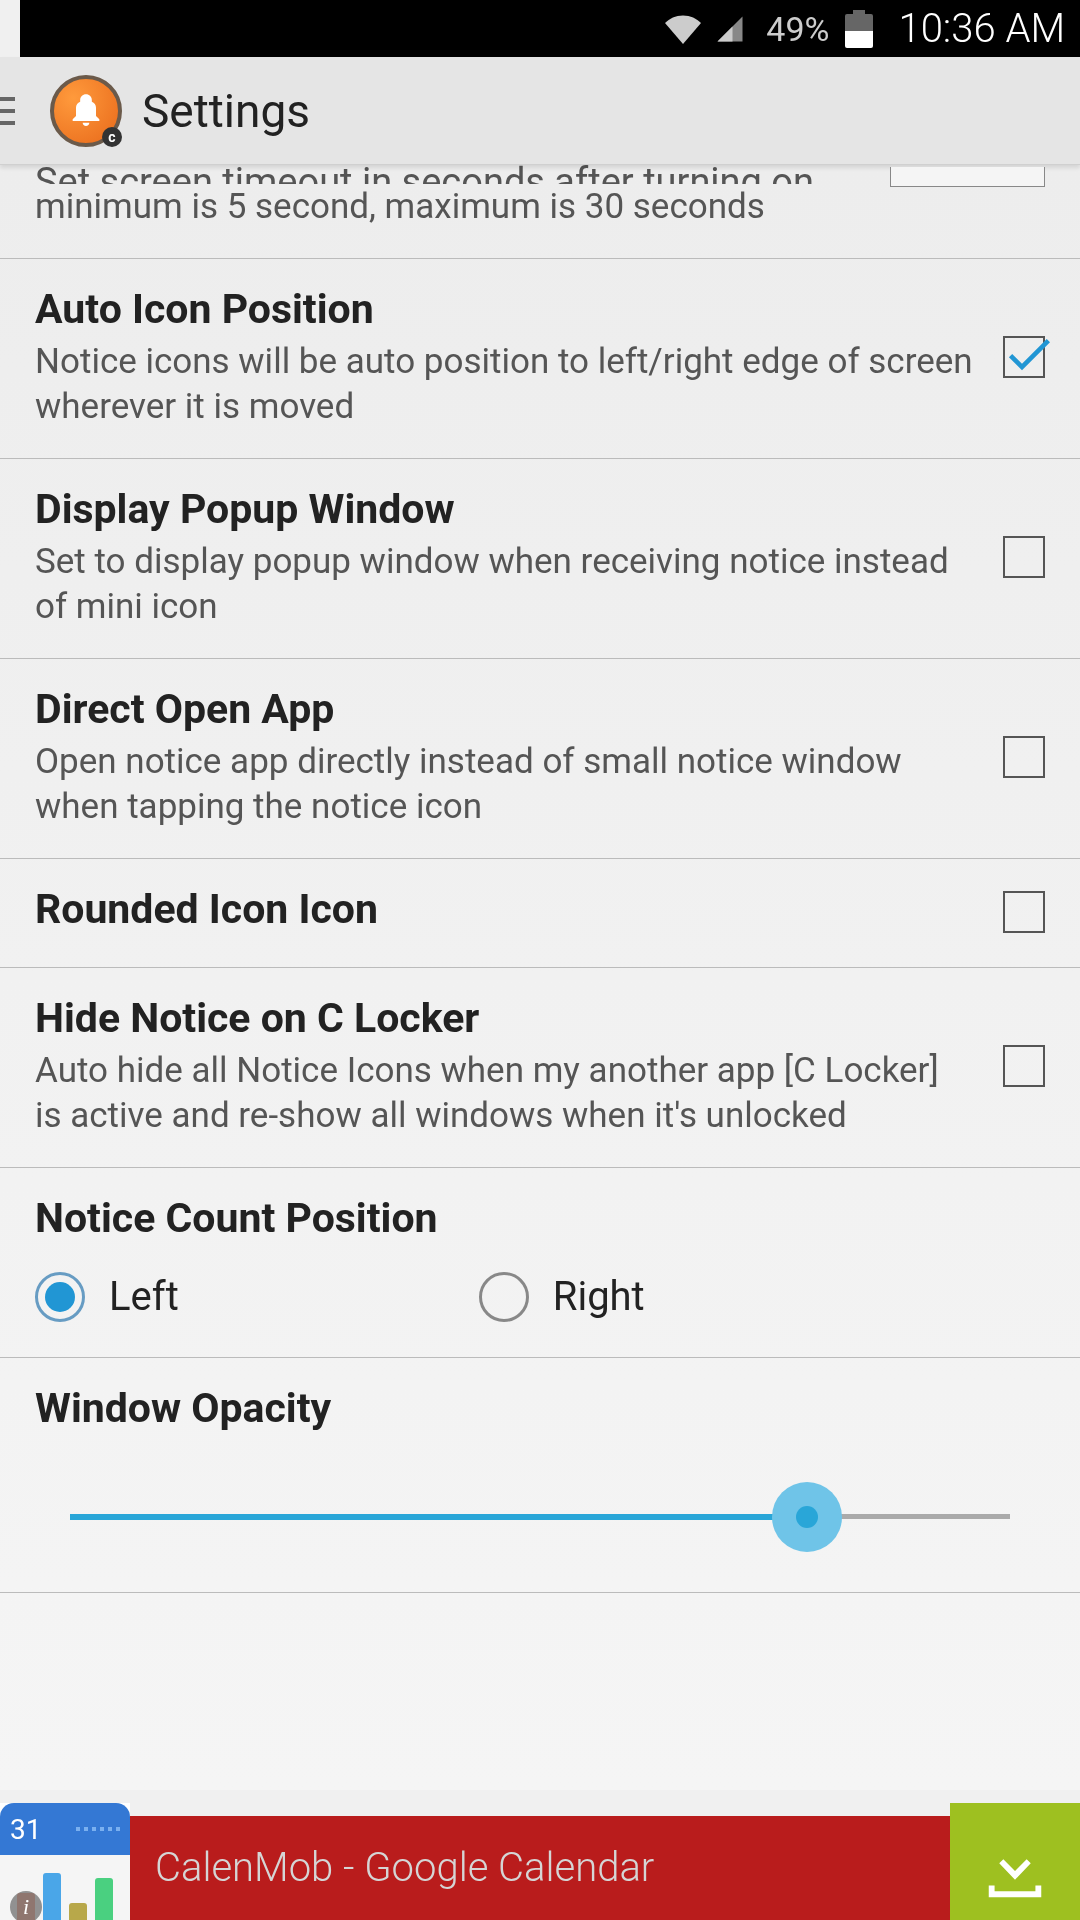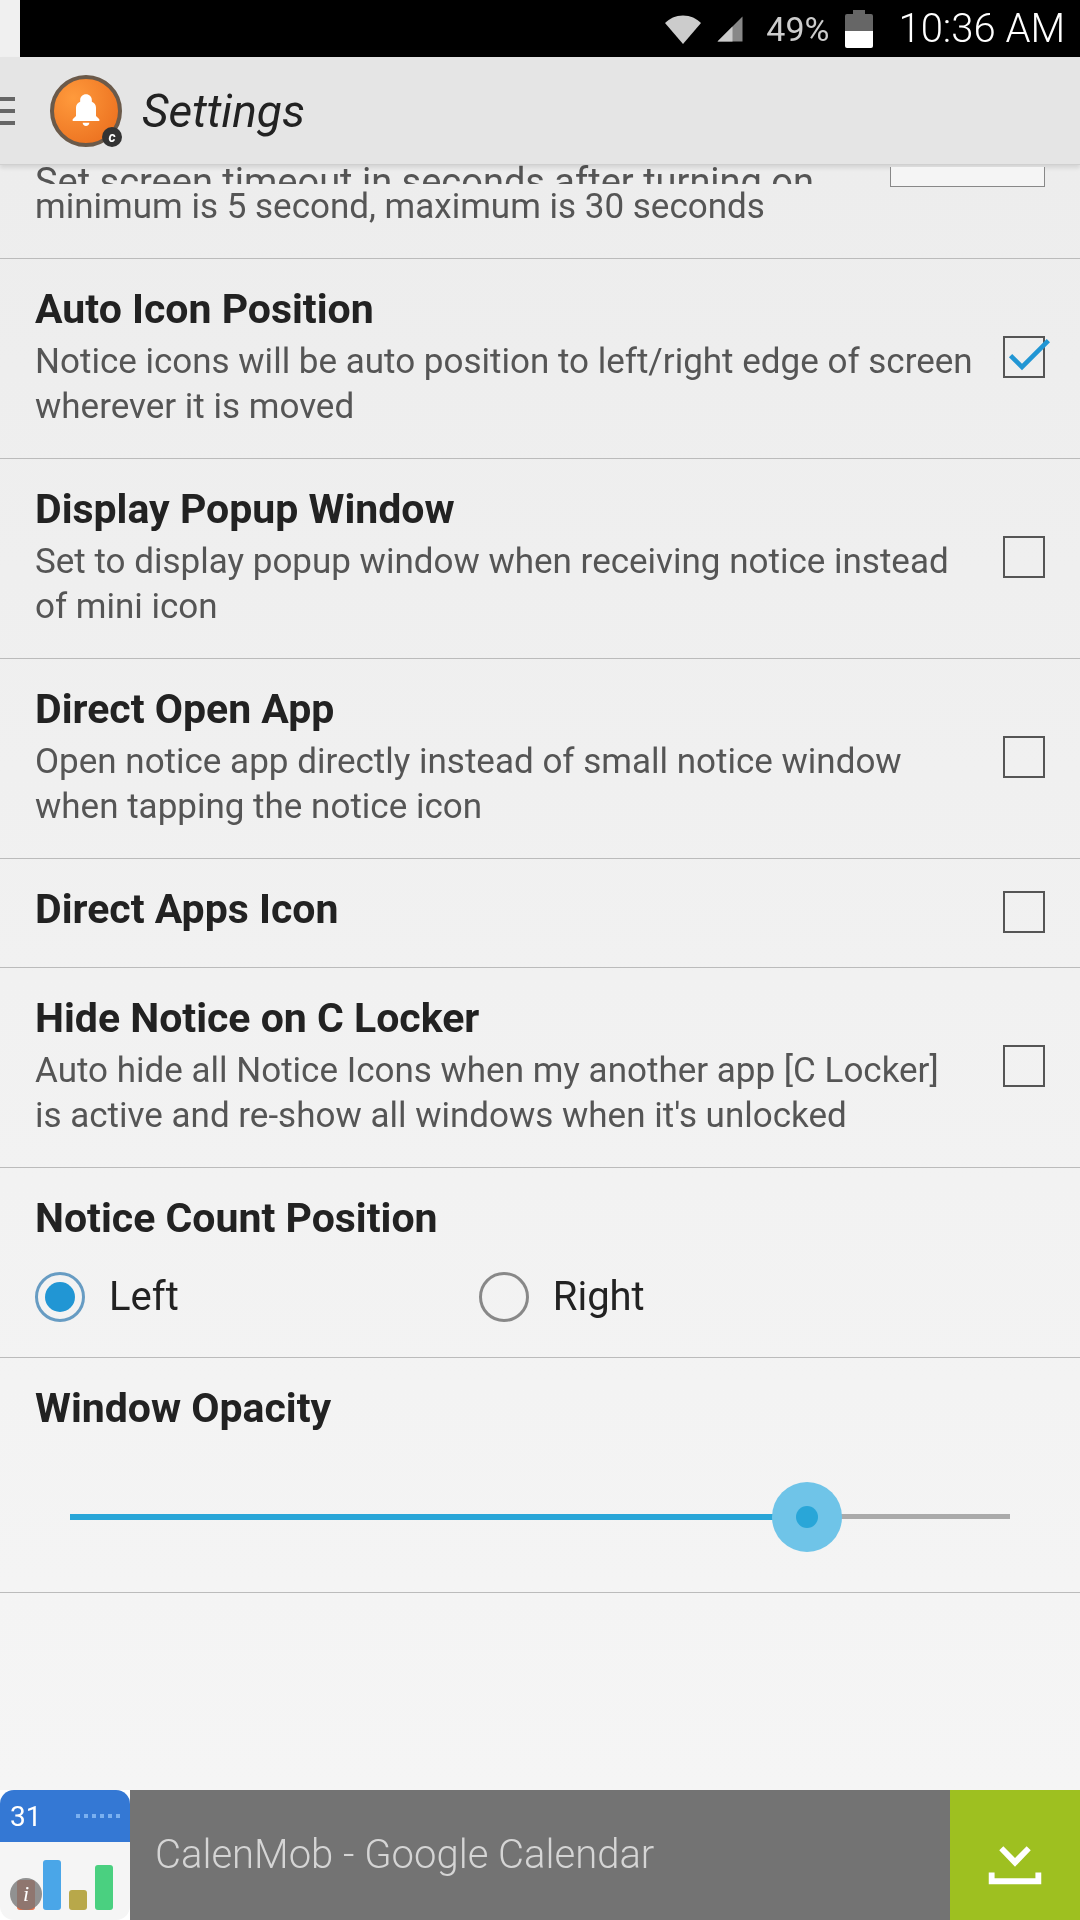--- a/index.html
+++ b/index.html
@@ -74,21 +74,20 @@
     }
     .app-bar {
       height: 108px;
       background: #e5e5e5;
       display: flex;
       align-items: center;
       padding: 0 0;
       border-bottom: 1px solid #d0d0d0;
       box-shadow: 0 3px 4px rgba(0,0,0,0.1);
       position: relative;
-      font-style: italic;
     }
     .drawer-icon {
       width: 45px;
       display: flex;
       flex-direction: column;
       gap: 8px;
       padding-left: 0;
       margin-left: -20px;
     }
     .drawer-icon span {
@@ -277,22 +276,22 @@
       width: 22px;
       height: 22px;
       background: #29a6d8;
       border-radius: 50%;
     }
     .ad-banner {
       position: absolute;
       bottom: 0;
       left: 0;
       right: 0;
-      height: 130px;
-      background: #737373;
+      height: 104px;
+      background: #b91c1c;
       display: flex;
       align-items: center;
     }
     .ad-icon {
       width: 130px;
       height: 130px;
       background: #fff;
       position: relative;
       display: flex;
       flex-direction: column;
@@ -443,21 +442,21 @@
   <div class="setting-item">
     <div class="setting-text">
       <div class="setting-title">Direct Open App</div>
       <div class="setting-desc">Open notice app directly instead of small notice window when tapping the notice icon</div>
     </div>
     <div class="checkbox"></div>
   </div>
 
   <div class="setting-item">
     <div class="setting-text">
-      <div class="setting-title">Direct Apps Icon</div>
+      <div class="setting-title">Rounded Icon Icon</div>
     </div>
     <div class="checkbox"></div>
   </div>
 
   <div class="setting-item">
     <div class="setting-text">
       <div class="setting-title">Hide Notice on C Locker</div>
       <div class="setting-desc">Auto hide all Notice Icons when my another app [C Locker] is active and re-show all windows when it's unlocked</div>
     </div>
     <div class="checkbox"></div>

